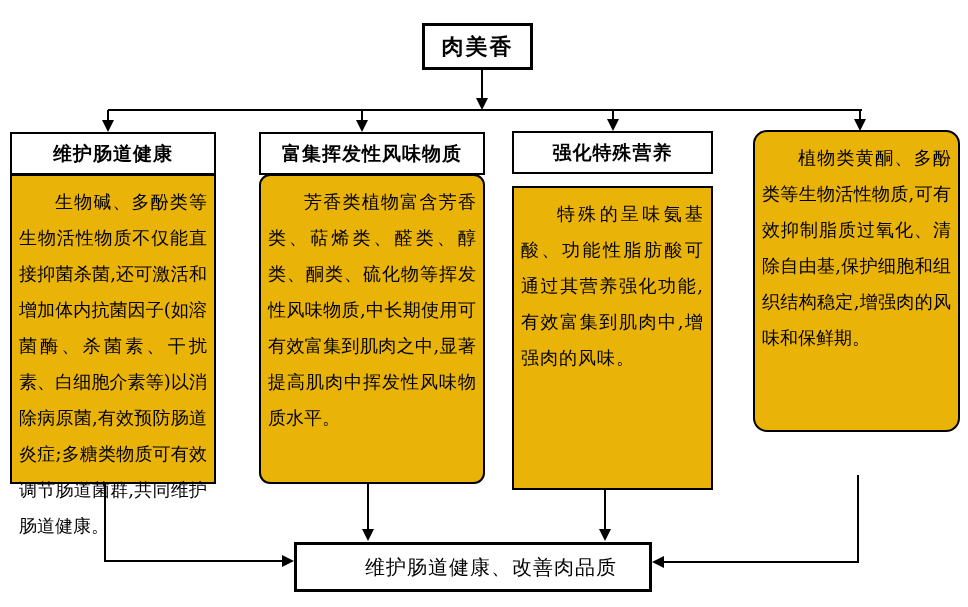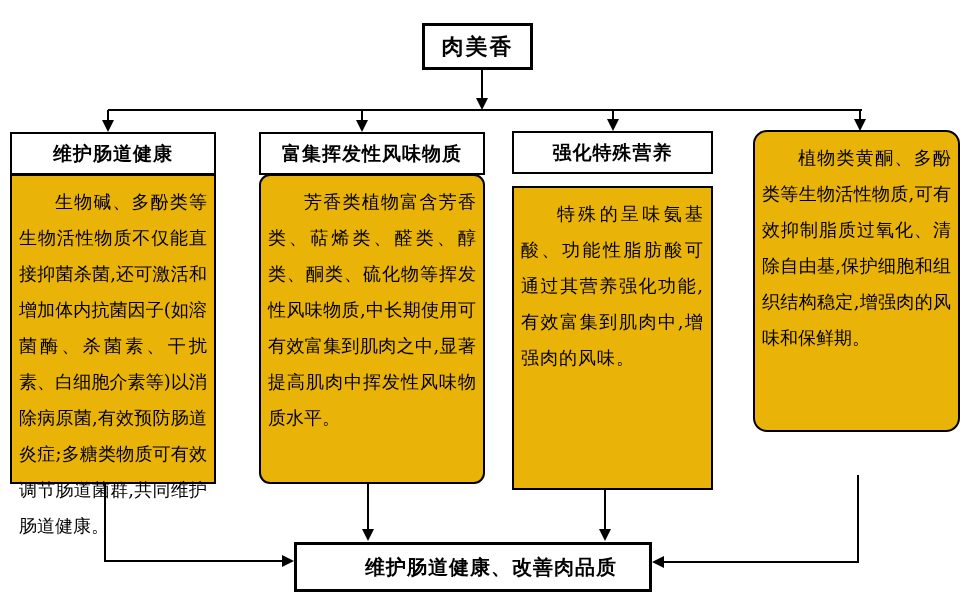--- a/index.html
+++ b/index.html
@@ -32,21 +32,21 @@
     display: flex; align-items: center; justify-content: center;
     font-weight: 700;
     font-size: 22px;
     letter-spacing: 2px;
   }
   .outcome-box {
     left: 294px; top: 542px;
     width: 358px; height: 50px;
     border: 3px solid #000;
     display: flex; align-items: center; justify-content: center;
-    font-weight: 700;
+    font-weight: 400;
     font-size: 20px;
     letter-spacing: 1px;
     padding-left: 36px;
   }
   .branch { position: absolute; box-sizing: border-box; z-index: 2; }
   .branch-title {
     box-sizing: border-box;
     border: 2px solid #000;
     background: #fff;
     height: 43px;

